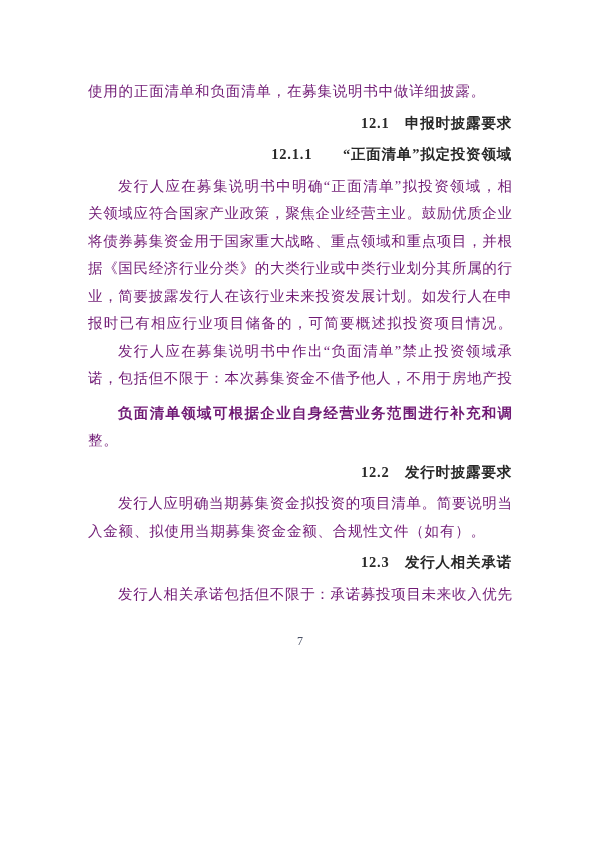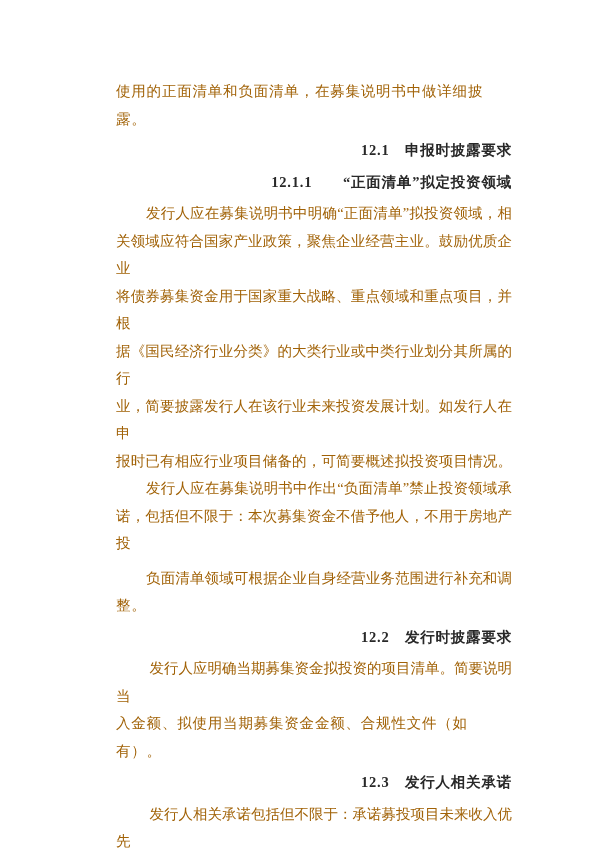--- a/index.html
+++ b/index.html
@@ -18,38 +18,37 @@
   .text-block {
     position: absolute;
     left: 88px;
     top: 78px;
     width: 424px;
   }
   .ln {
     font-size: 14.5px;
     line-height: 27.5px;
     letter-spacing: 0.8px;
-    color: #a16207;
+    color: #701a75;
     white-space: normal;
-    margin-left: 28px;
   }
   
   .j {
     letter-spacing: normal;
     text-align: justify;
     text-align-last: justify;
     text-justify: inter-character;
   }
   .ind { text-indent: 30px; text-align: right; }
   .hd {
     font-weight: bold;
     color: #282828;
     margin: 4px 0;
   }
-  .g7 { margin-top: 7px; }
+  .g7 { margin-top: 7px; font-weight: bold; }
   .pageno {
     margin-top: 26px;
     text-align: center;
     font-size: 12px;
     line-height: 14px;
     color: #4a5166;
     letter-spacing: 0;
   }
 </style>
 </head>

